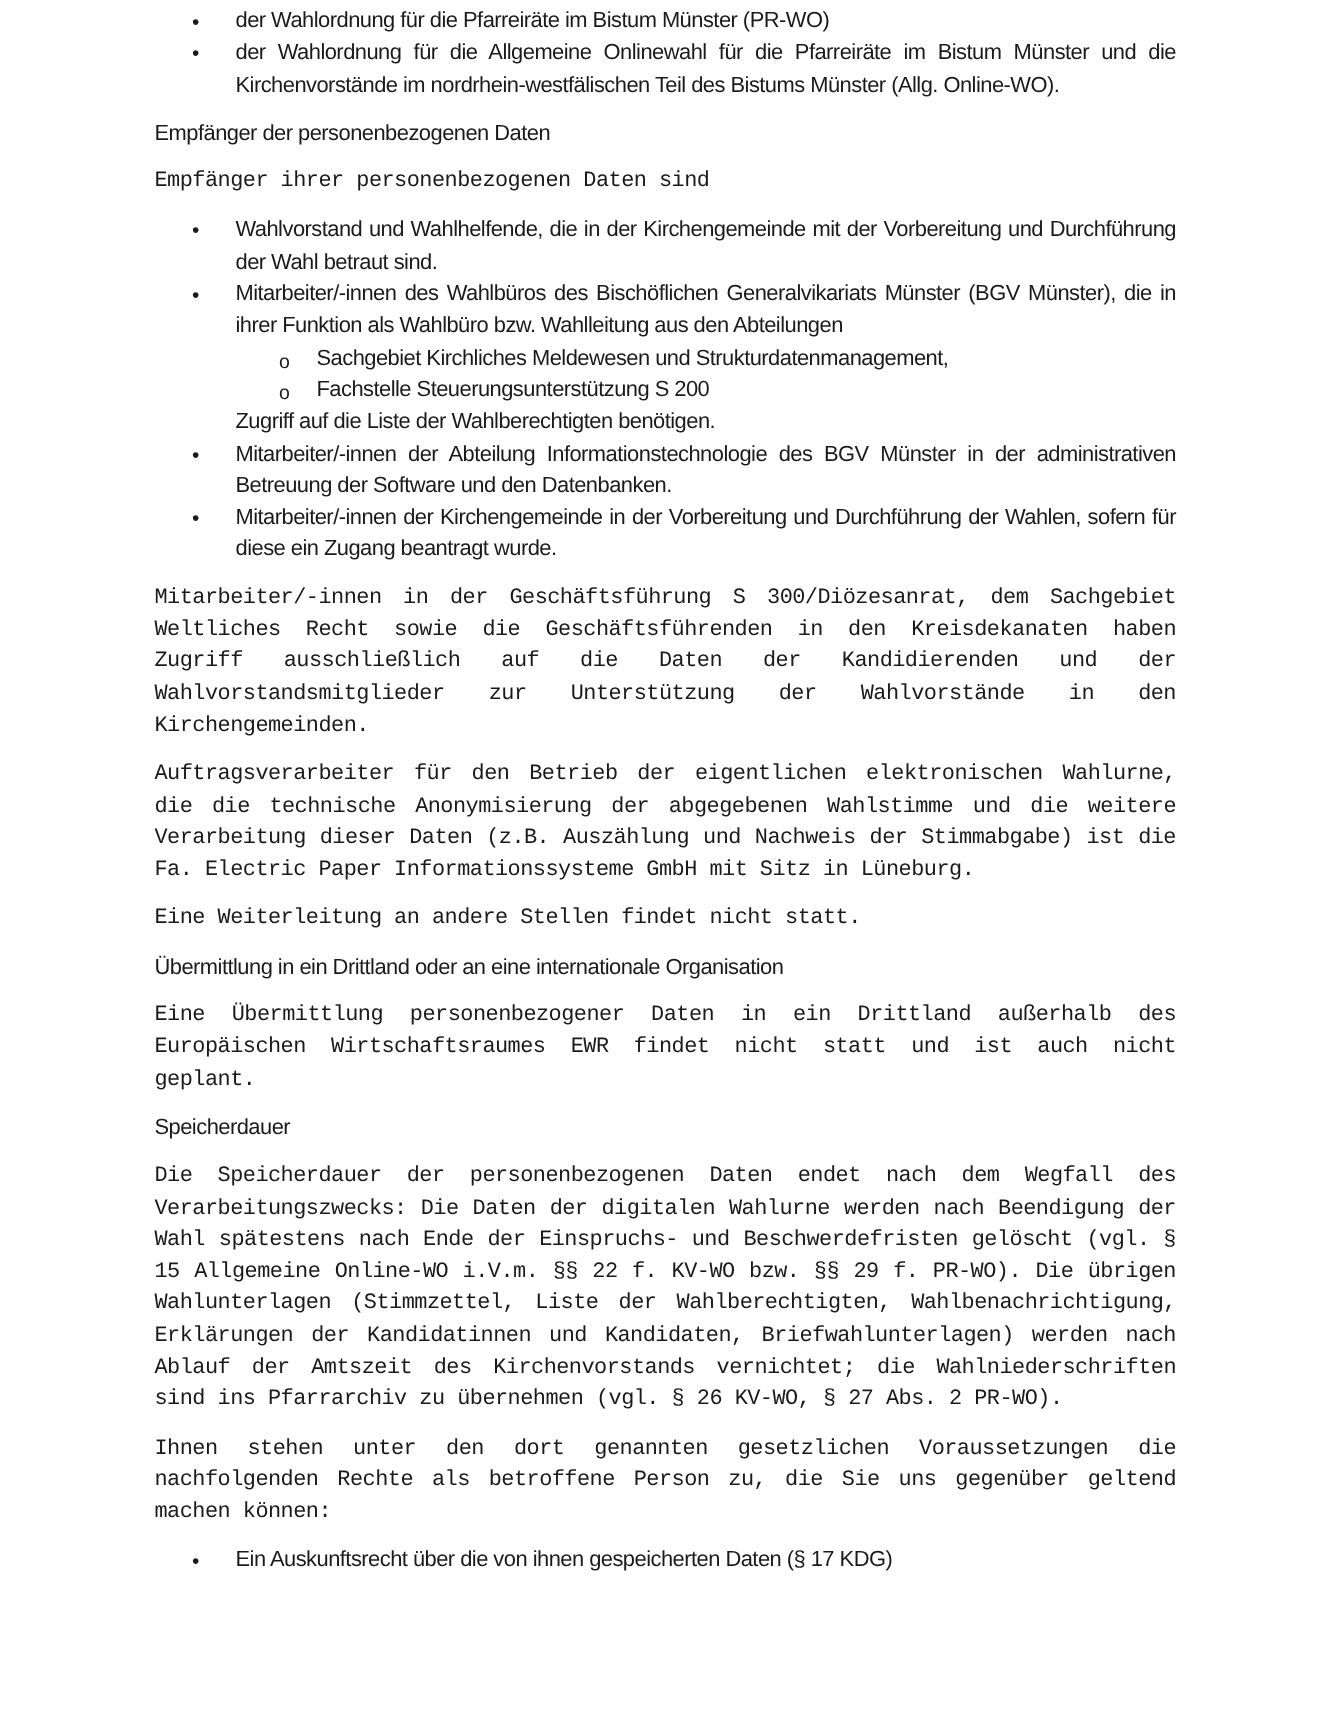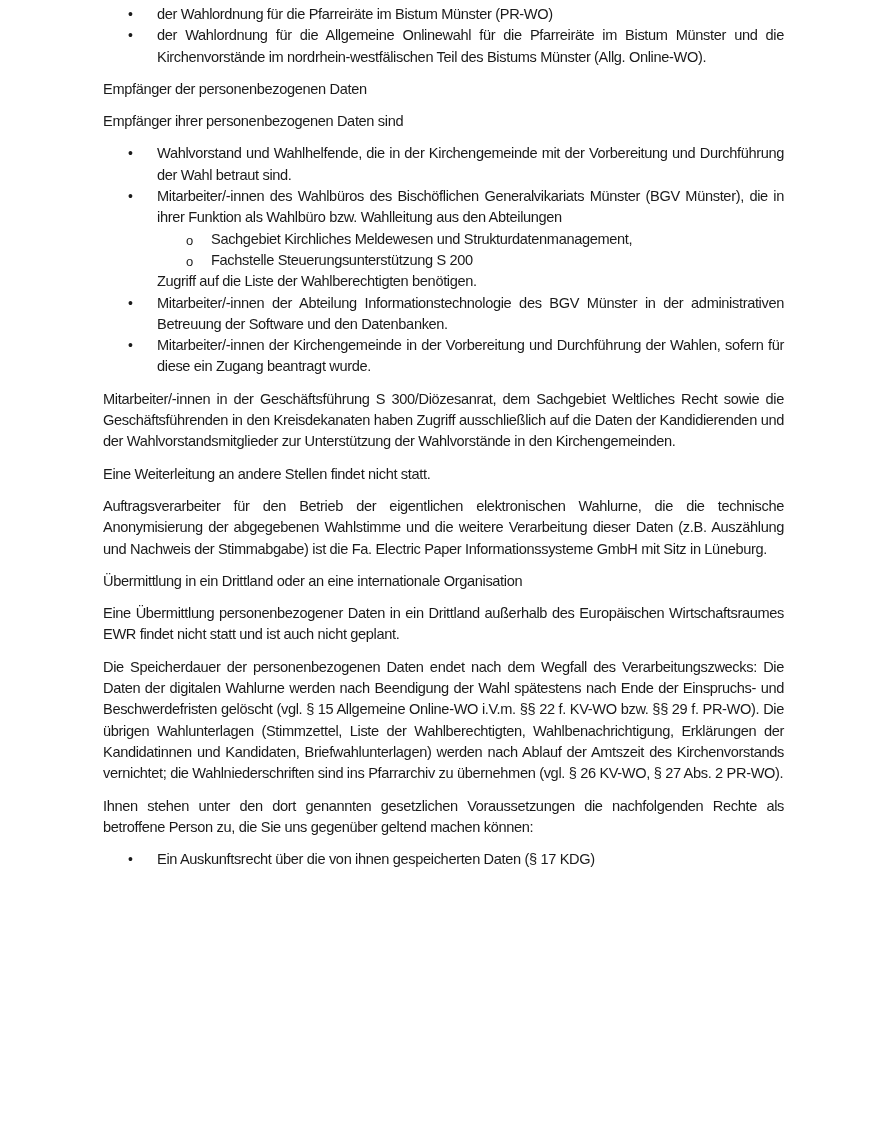--- a/index.html
+++ b/index.html
@@ -3,21 +3,21 @@
   <meta charset="utf-8">
   <style>
     html, body { margin: 0; padding: 0; background: #ffffff; }
     body { width: 890px; height: 1145px; overflow: hidden; position: relative; }
     .page {
       position: absolute; left: 103px; top: 4px; width: 681px;
       font-family: "Liberation Sans", sans-serif;
       font-size: 14.6px; line-height: 21.3px; color: #1a1a1a;
       letter-spacing: -0.35px;
     }
-    p { margin: 0; text-align: justify; }
+    p { margin: 0; text-align: justify; font-family: Liberation Mono, monospace; }
     .para { margin-bottom: 11px; }
     h2 { margin: 0 0 11px 0; font-size: 14.6px; font-weight: normal; line-height: 21.3px; }
     ul { list-style: none; margin: 0; padding: 0; }
     ul.bullets { margin-bottom: 11px; }
     li.b { position: relative; padding-left: 54px; text-align: justify; }
     li.b .dot { position: absolute; left: 25px; top: 0; font-size: 14px; }
     li.s { position: relative; padding-left: 108px; }
     li.s .circ { position: absolute; left: 83px; top: 1px; font-size: 13px; }
     .cont { padding-left: 54px; }
   </style>
@@ -62,26 +62,27 @@
       <span class="dot">•</span>
       <span>Mitarbeiter/-innen der Abteilung Informationstechnologie des BGV Münster in der administrativen Betreuung der Software und den Datenbanken.</span>
     </li>
     <li class="b">
       <span class="dot">•</span>
       <span>Mitarbeiter/-innen der Kirchengemeinde in der Vorbereitung und Durchführung der Wahlen, sofern für diese ein Zugang beantragt wurde.</span>
     </li>
   </ul>
 
   <p class="para">Mitarbeiter/-innen in der Geschäftsführung S 300/Diözesanrat, dem Sachgebiet Weltliches Recht sowie die Geschäftsführenden in den Kreisdekanaten haben Zugriff ausschließlich auf die Daten der Kandidierenden und der Wahlvorstandsmitglieder zur Unterstützung der Wahlvorstände in den Kirchengemeinden.</p>
+  <p class="para">Auftragsverarbeiter für den Betrieb der eigentlichen elektronischen Wahlurne, die die technische Anonymisierung der abgegebenen Wahlstimme und die weitere Verarbeitung dieser Daten (z.B. Auszählung und Nachweis der Stimmabgabe) ist die Fa. Electric Paper Informationssysteme GmbH mit Sitz in Lüneburg.</p>
   <p class="para">Eine Weiterleitung an andere Stellen findet nicht statt.</p>
-  <p class="para">Auftragsverarbeiter für den Betrieb der eigentlichen elektronischen Wahlurne, die die technische Anonymisierung der abgegebenen Wahlstimme und die weitere Verarbeitung dieser Daten (z.B. Auszählung und Nachweis der Stimmabgabe) ist die Fa. Electric Paper Informationssysteme GmbH mit Sitz in Lüneburg.</p>
 
   <h2>Übermittlung in ein Drittland oder an eine internationale Organisation</h2>
   <p class="para">Eine Übermittlung personenbezogener Daten in ein Drittland außerhalb des Europäischen Wirtschaftsraumes EWR findet nicht statt und ist auch nicht geplant.</p>
 
+  <h2>Speicherdauer</h2>
   <p class="para">Die Speicherdauer der personenbezogenen Daten endet nach dem Wegfall des Verarbeitungszwecks: Die Daten der digitalen Wahlurne werden nach Beendigung der Wahl spätestens nach Ende der Einspruchs- und Beschwerdefristen gelöscht (vgl. § 15 Allgemeine Online-WO i.V.m. §§ 22 f. KV-WO bzw. §§ 29 f. PR-WO). Die übrigen Wahlunterlagen (Stimmzettel, Liste der Wahlberechtigten, Wahlbenachrichtigung, Erklärungen der Kandidatinnen und Kandidaten, Briefwahlunterlagen) werden nach Ablauf der Amtszeit des Kirchenvorstands vernichtet; die Wahlniederschriften sind ins Pfarrarchiv zu übernehmen (vgl. § 26 KV-WO, § 27 Abs. 2 PR-WO).</p>
 
   <p class="para">Ihnen stehen unter den dort genannten gesetzlichen Voraussetzungen die nachfolgenden Rechte als betroffene Person zu, die Sie uns gegenüber geltend machen können:</p>
 
   <ul class="bullets">
     <li class="b">
       <span class="dot">•</span>
       <span>Ein Auskunftsrecht über die von ihnen gespeicherten Daten (§ 17 KDG)</span>
     </li>
   </ul>

